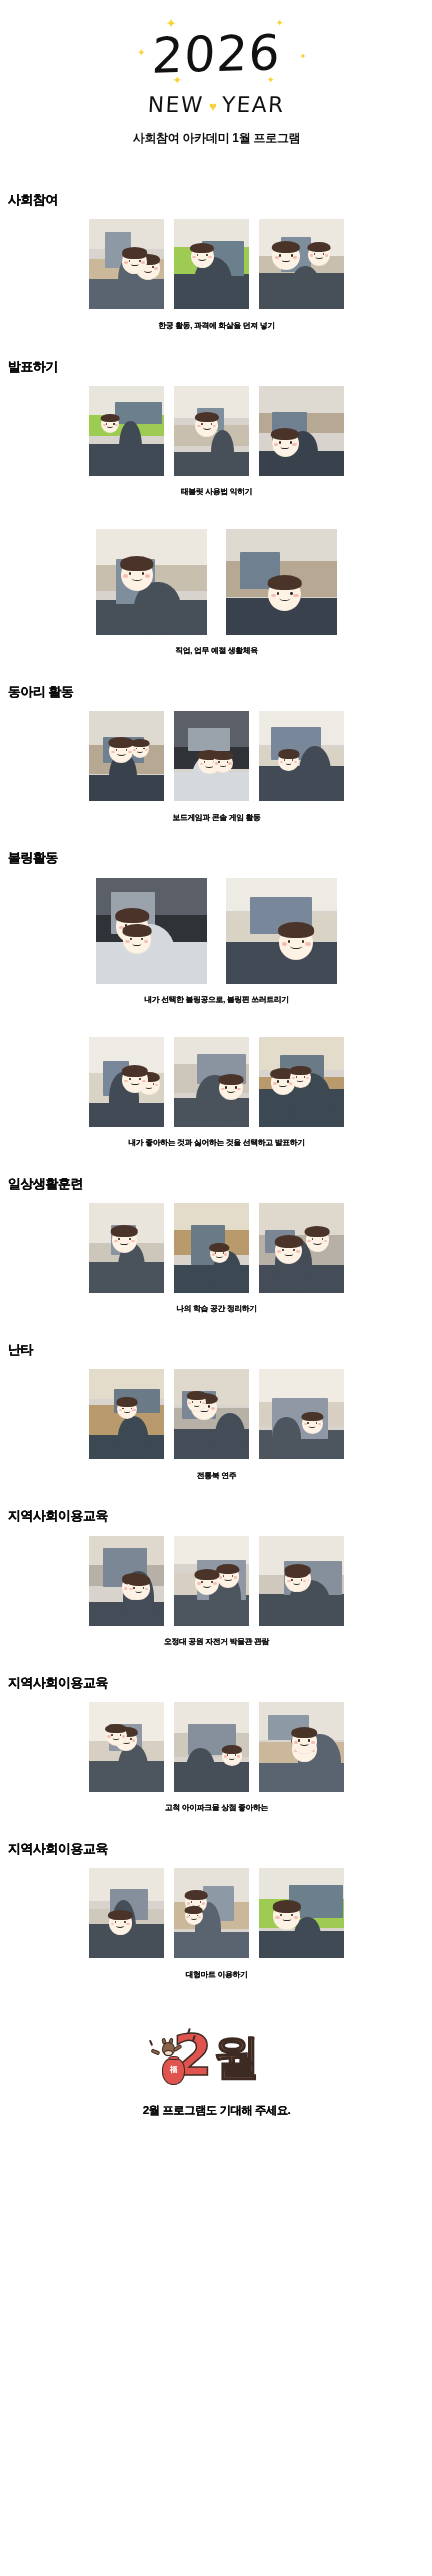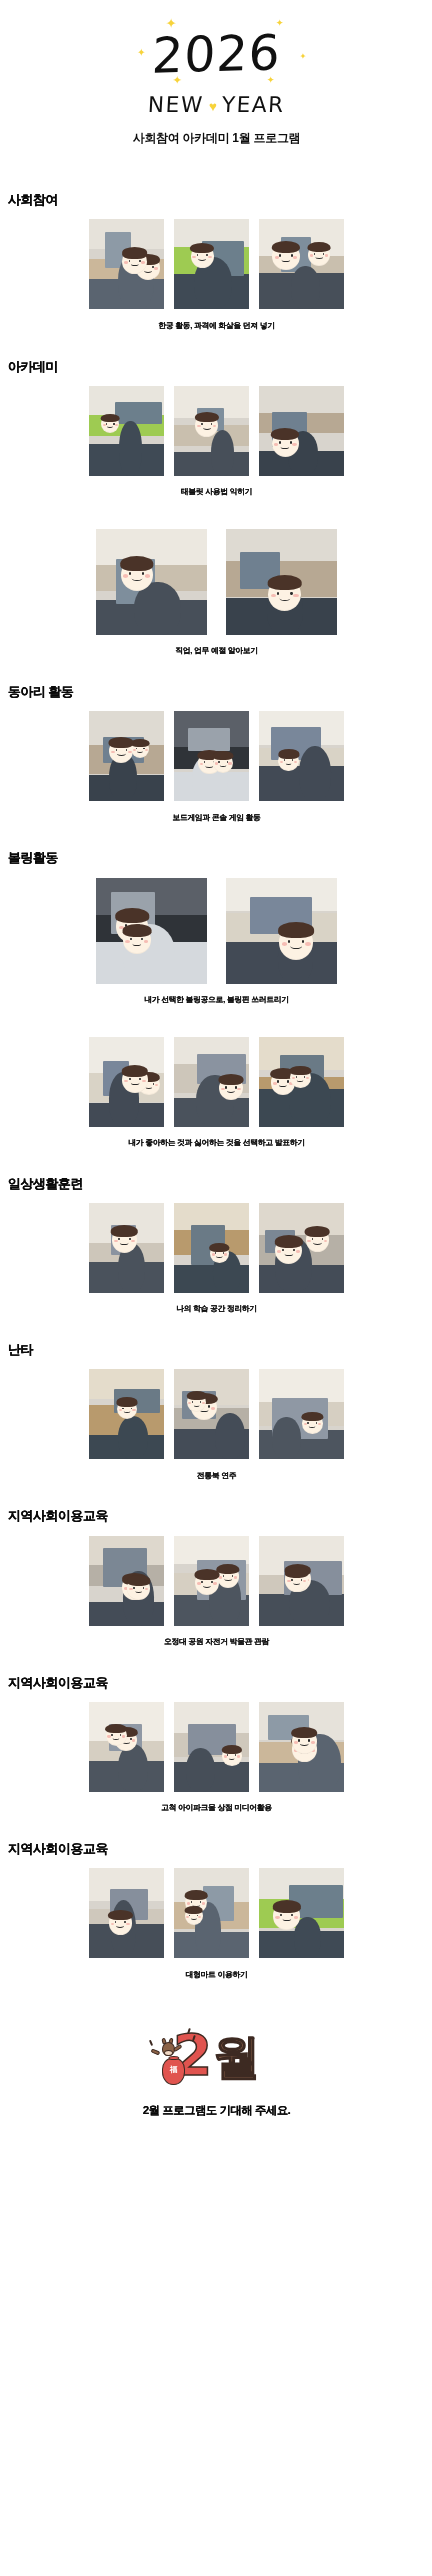--- a/index.html
+++ b/index.html
@@ -385,21 +385,21 @@
             <span class="cheek l"></span>
             <span class="eye r"></span>
             <span class="cheek r"></span>
           </div>
         </div>
       </div>
       <div class="caption">한궁 활동, 과격에 화살을 던져 넣기</div>
       <div style="height: 17.5px;"></div>
     </section>
     <section class="section">
-      <h2 class="section-title">아카데미</h2>
+      <h2 class="section-title">발표하기</h2>
       <div class="photo-row">
         <div class="photo" aria-label="교사와 함께 태블릿을 살펴보는 참여자" title="교사와 함께 태블릿을 살펴보는 참여자" style="width: 75px; height: 90px;">
           <div class="sky" style="height: 44%; background: rgb(232, 229, 221);"></div>
           <div class="wallband" style="top: 33%; height: 23%; background: rgb(158, 203, 82);"></div>
           <div class="floor" style="height: 35%; background: rgb(63, 74, 85);"></div>
           <div class="panel" style="left: 34%; top: 18%; width: 63%; height: 25%; background: rgb(108, 127, 140);"></div>
           <div class="blob" style="width: 30%; height: 61%; left: 40%; bottom: 0%; background: rgb(63, 74, 85);"></div>
           <div class="face" style="width: 24%; padding-bottom: 24%; height: 0px; left: 16%; top: 33%;">
             <span class="eye l"></span>
             <span class="cheek l"></span>
@@ -459,21 +459,21 @@
           <div class="panel" style="left: 13%; top: 22%; width: 36%; height: 35%; background: rgb(111, 128, 144);"></div>
           <div class="blob" style="width: 33%; height: 48%; left: 37%; bottom: 0%; background: rgb(57, 66, 76);"></div>
           <div class="face" style="width: 30%; padding-bottom: 30%; height: 0px; left: 38%; top: 46%;">
             <span class="eye l"></span>
             <span class="cheek l"></span>
             <span class="eye r"></span>
             <span class="cheek r"></span>
           </div>
         </div>
       </div>
-      <div class="caption">직업, 업무 예절 알아보기</div>
+      <div class="caption">직업, 업무 예절 생활체육</div>
       <div style="height: 17.5px;"></div>
     </section>
     <section class="section">
       <h2 class="section-title">동아리 활동</h2>
       <div class="photo-row">
         <div class="photo" aria-label="책상에서 젠가 보드게임을 하는 참여자들" title="책상에서 젠가 보드게임을 하는 참여자들" style="width: 75px; height: 90px;">
           <div class="sky" style="height: 43%; background: rgb(222, 218, 210);"></div>
           <div class="wallband" style="top: 37%; height: 33%; background: rgb(183, 168, 147);"></div>
           <div class="floor" style="height: 29%; background: rgb(57, 66, 76);"></div>
           <div class="panel" style="left: 19%; top: 29%; width: 54%; height: 28%; background: rgb(111, 128, 144);"></div>
@@ -839,21 +839,21 @@
             <span class="cheek r"></span>
           </div>
           <div class="face" style="width: 29%; padding-bottom: 29%; height: 0px; left: 39%; top: 30%;">
             <span class="eye l"></span>
             <span class="cheek l"></span>
             <span class="eye r"></span>
             <span class="cheek r"></span>
           </div>
         </div>
       </div>
-      <div class="caption">고척 아이파크몰 상점 미디어활용</div>
+      <div class="caption">고척 아이파크몰 상점 좋아하는</div>
       <div style="height: 17.5px;"></div>
     </section>
     <section class="section">
       <h2 class="section-title">지역사회이용교육</h2>
       <div class="photo-row">
         <div class="photo" aria-label="마트 장난감 코너를 살펴보는 참여자" title="마트 장난감 코너를 살펴보는 참여자" style="width: 75px; height: 90px;">
           <div class="sky" style="height: 36%; background: rgb(235, 231, 223);"></div>
           <div class="wallband" style="top: 45%; height: 35%; background: rgb(207, 200, 188);"></div>
           <div class="floor" style="height: 38%; background: rgb(70, 78, 88);"></div>
           <div class="panel" style="left: 28%; top: 23%; width: 51%; height: 35%; background: rgb(134, 143, 156);"></div>

